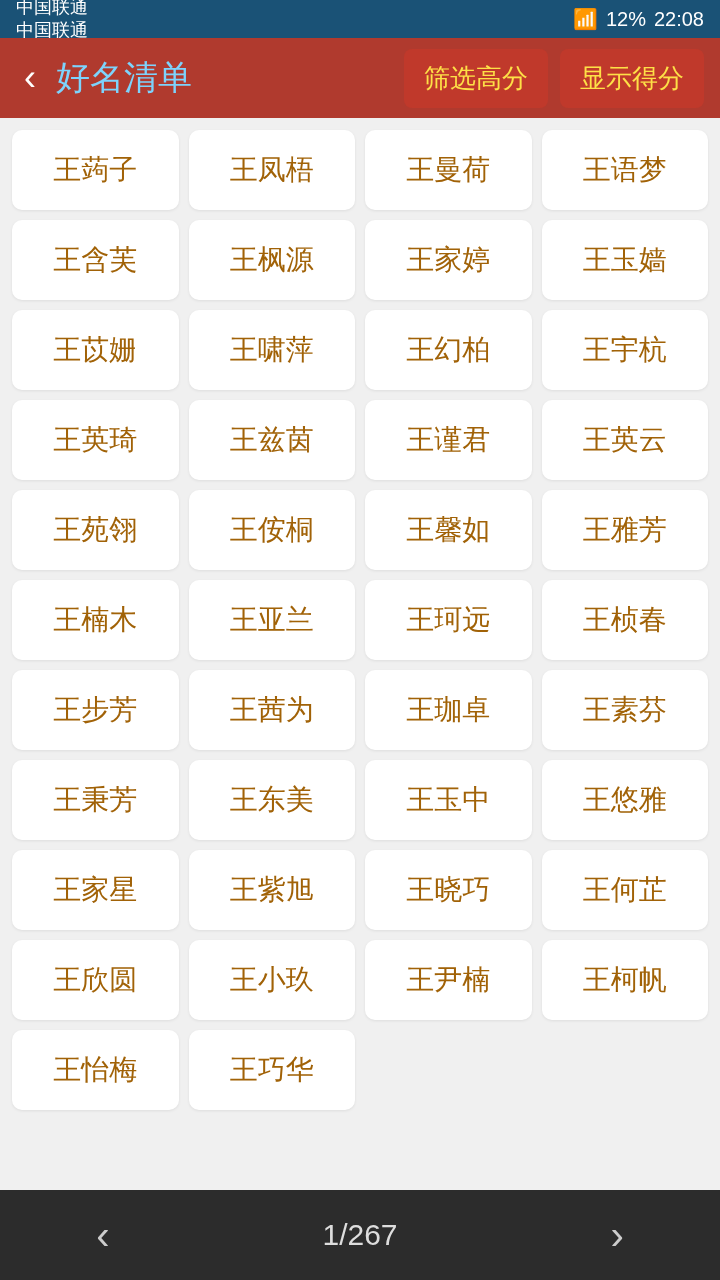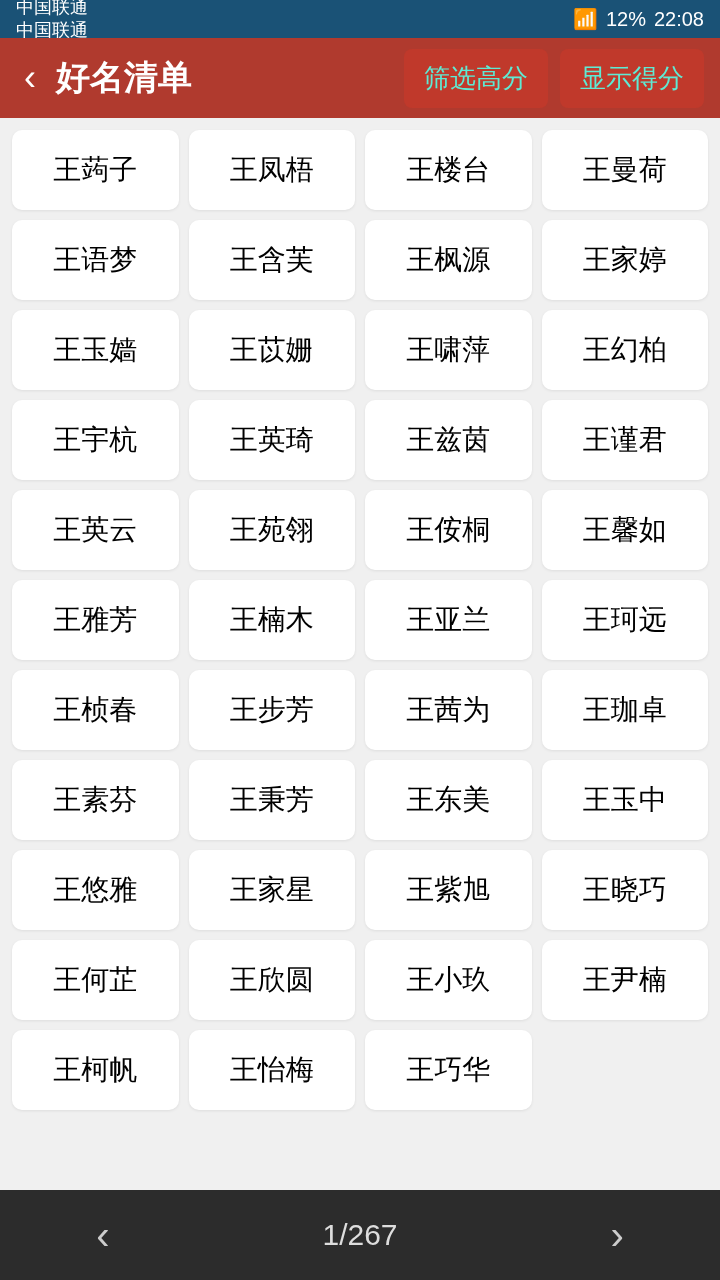--- a/index.html
+++ b/index.html
@@ -46,28 +46,28 @@
       padding: 0 16px;
       gap: 12px;
     }
     .back-btn {
       color: white;
       font-size: 36px;
       cursor: pointer;
       padding: 4px 8px;
     }
     .header-title {
-      color: #ffffff;
+      color: #7dd3fc;
       font-size: 34px;
-      font-weight: bold;
+      font-weight: normal;
       flex: 1;
     }
     .header-btn {
       background: #c0392b;
-      color: #5eead4;
+      color: #fde047;
       border: none;
       border-radius: 8px;
       padding: 12px 20px;
       font-size: 26px;
       cursor: pointer;
     }
 
     
     .content {
       flex: 1;
@@ -80,21 +80,21 @@
       gap: 10px;
     }
     .name-card {
       background: white;
       border-radius: 10px;
       display: flex;
       align-items: center;
       justify-content: center;
       height: 80px;
       font-size: 28px;
-      color: #000000;
+      color: #a16207;
       cursor: pointer;
       box-shadow: 0 1px 3px rgba(0,0,0,0.08);
     }
 
     
     .bottom-nav {
       background: #2c2c2c;
       height: 90px;
       display: flex;
       align-items: center;
@@ -139,21 +139,20 @@
   <div class="back-btn">‹</div>
   <div class="header-title">好名清单</div>
   <button class="header-btn">筛选高分</button>
   <button class="header-btn">显示得分</button>
 </div>
 
 <div class="content">
   <div class="names-grid" id="namesGrid">
   <div class="name-card">王蒟子</div>
       <div class="name-card">王凤梧</div>
-      <div class="name-card">王楼台</div>
       <div class="name-card">王曼荷</div>
       <div class="name-card">王语梦</div>
       <div class="name-card">王含芙</div>
       <div class="name-card">王枫源</div>
       <div class="name-card">王家婷</div>
       <div class="name-card">王玉嫱</div>
       <div class="name-card">王苡姗</div>
       <div class="name-card">王啸萍</div>
       <div class="name-card">王幻柏</div>
       <div class="name-card">王宇杭</div>

